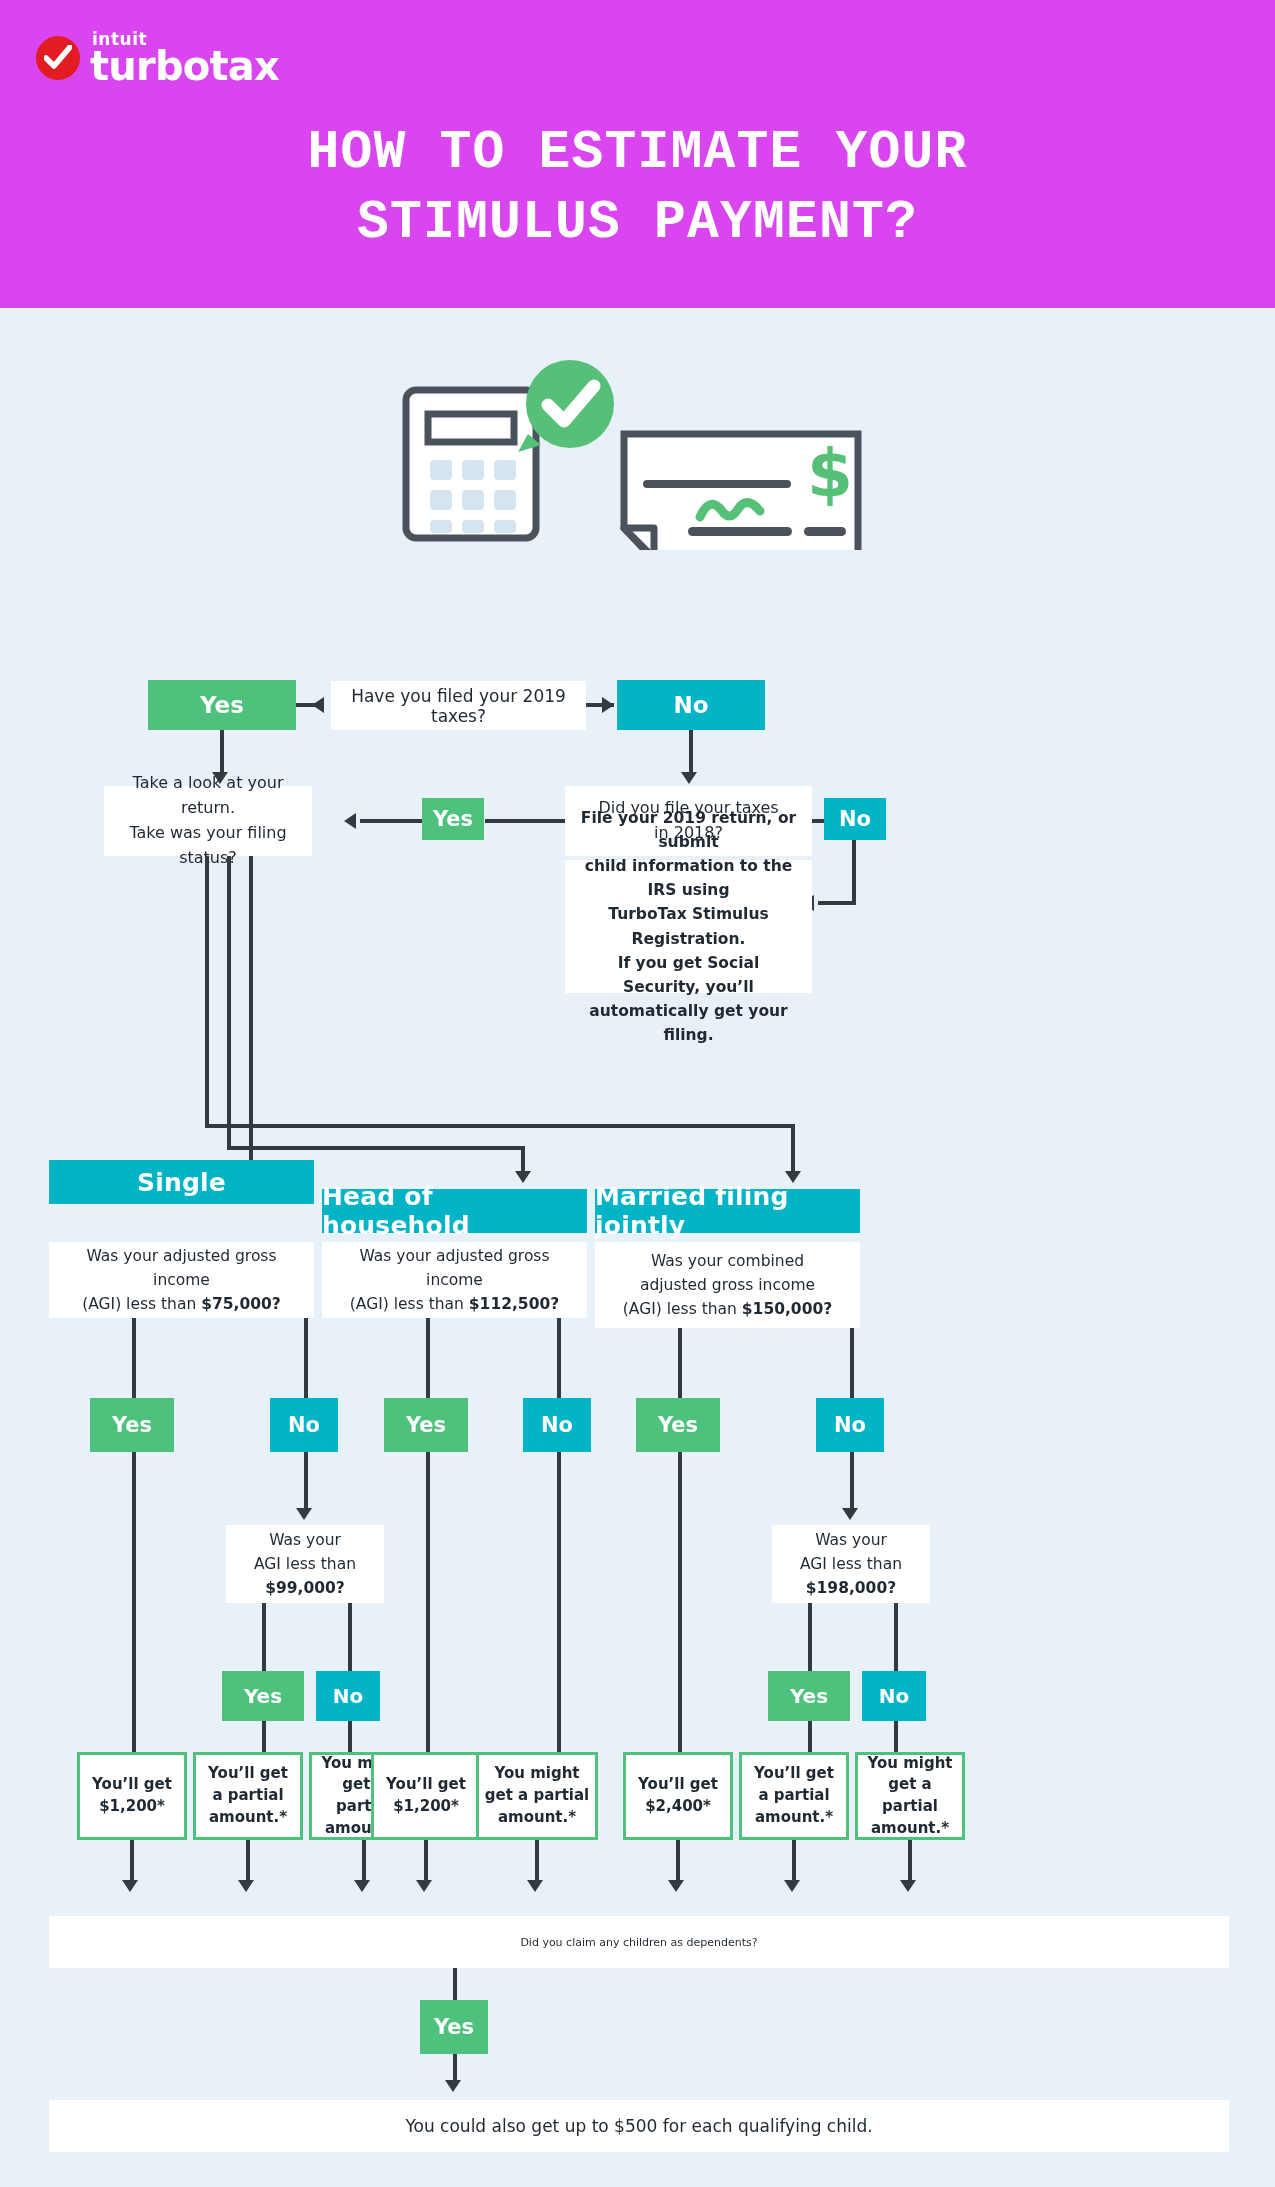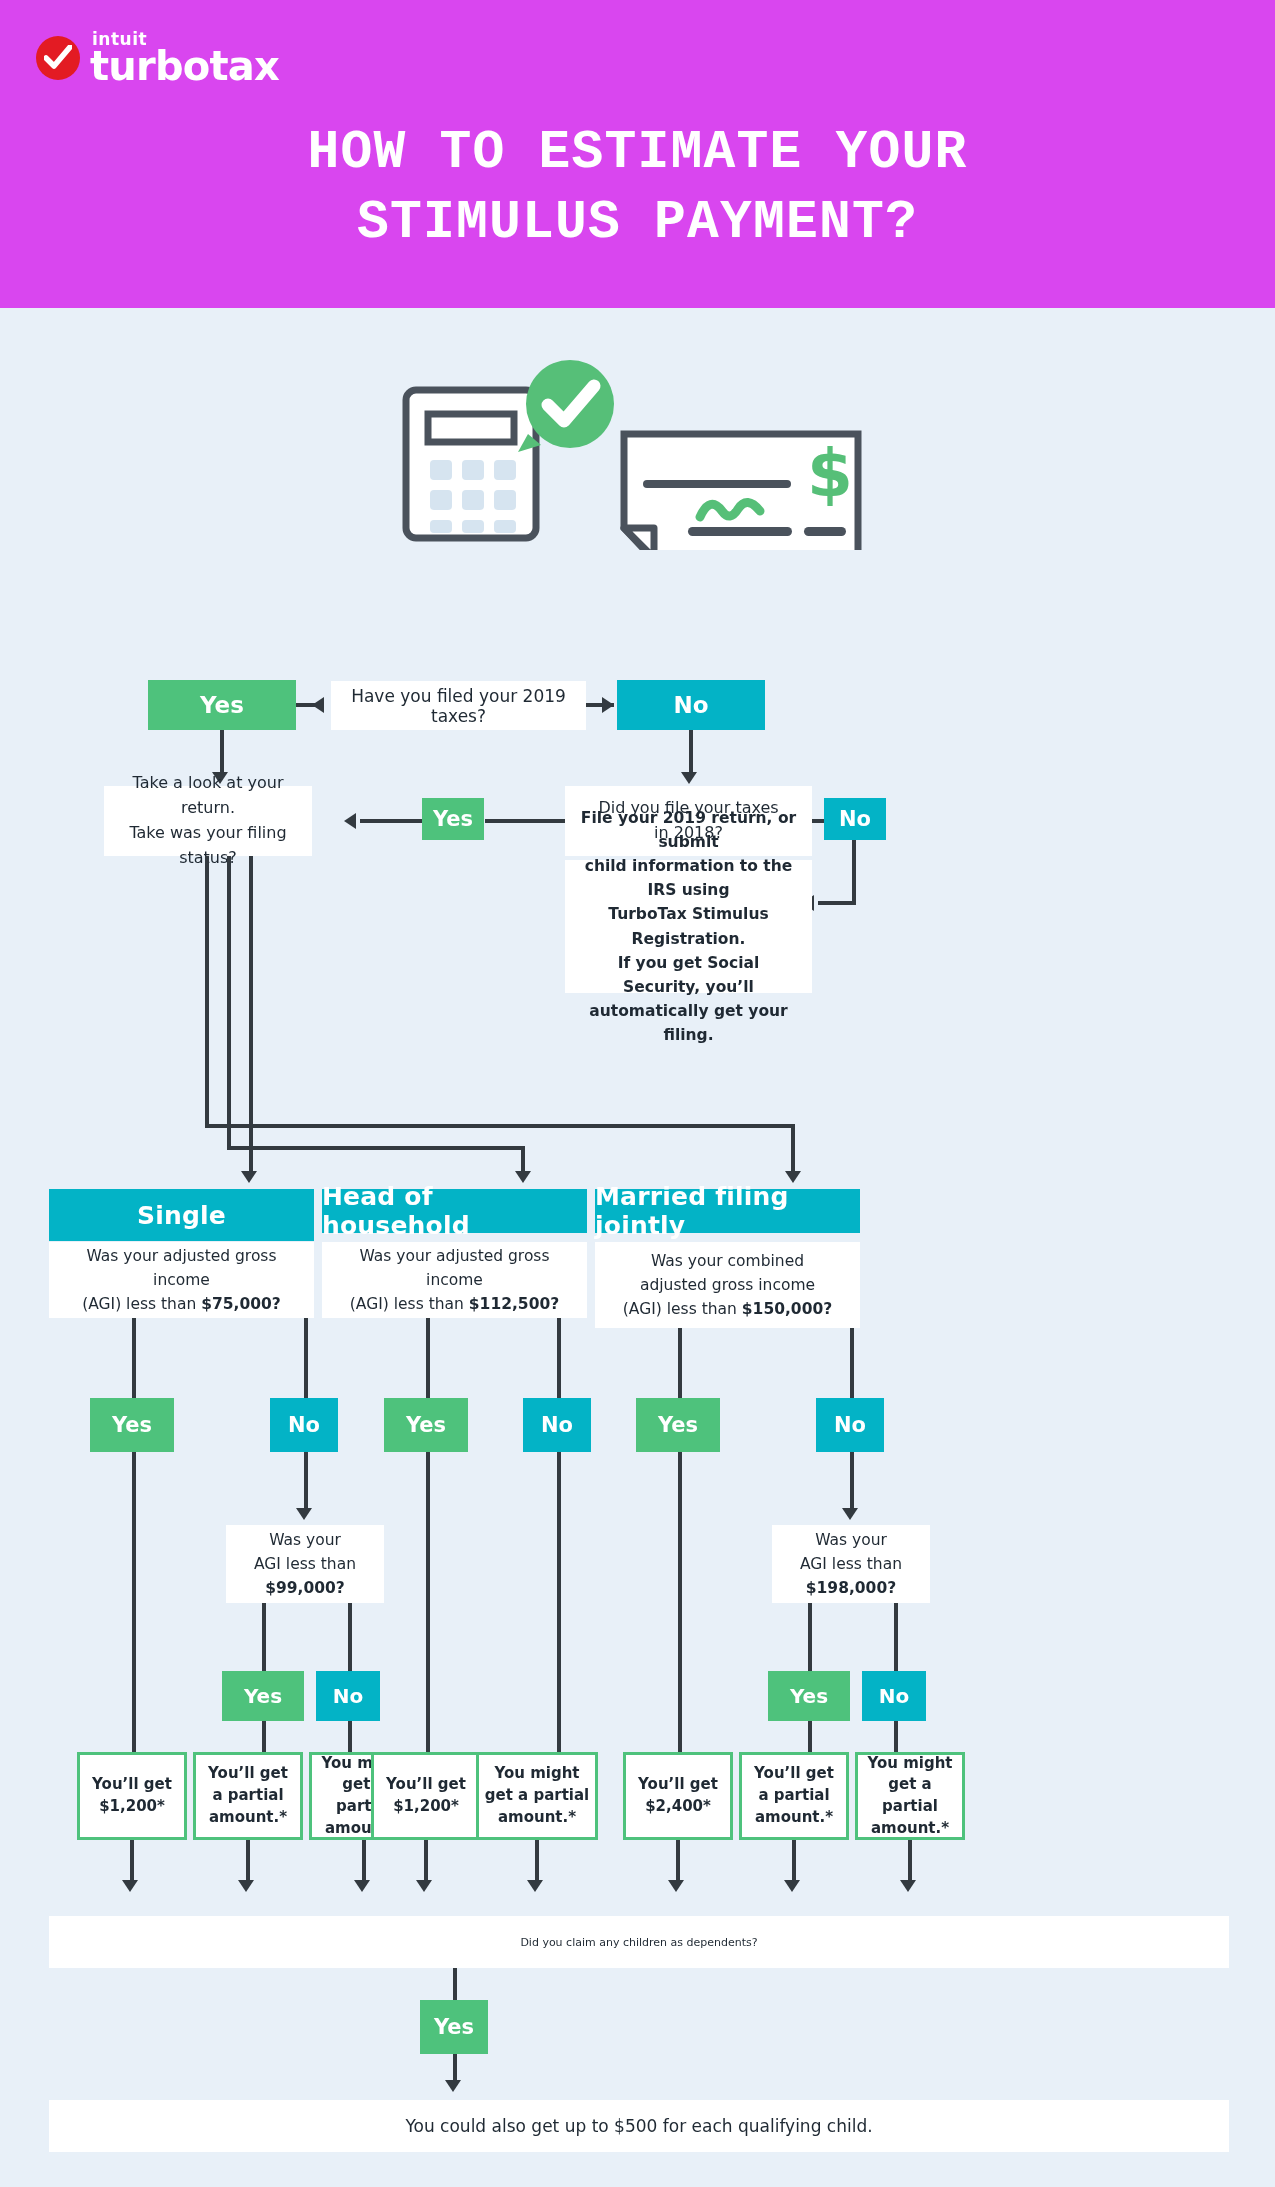--- a/index.html
+++ b/index.html
@@ -267,21 +267,21 @@
   <div class="v" style="left:227px; top:856px; height:290px;"></div>
   <div class="h" style="left:227px; top:1146px; width:298px;"></div>
   <div class="v" style="left:521px; top:1146px; height:27px;"></div>
   <div class="arrow-d" style="left:515px; top:1171px;"></div>
 
   <div class="v" style="left:205px; top:856px; height:268px;"></div>
   <div class="h" style="left:205px; top:1124px; width:590px;"></div>
   <div class="v" style="left:791px; top:1124px; height:49px;"></div>
   <div class="arrow-d" style="left:785px; top:1171px;"></div>
 
-  <div class="hdr-band" style="left:49px; top:1189px; width:265px; height:52px;">Single</div>
+  <div class="hdr-band" style="left:49px; top:1160px; width:265px; height:44px;">Single</div>
   <div class="hdr-band" style="left:322px; top:1189px; width:265px; height:44px;">Head of household</div>
   <div class="hdr-band" style="left:595px; top:1189px; width:265px; height:44px;">Married filing jointly</div>
 
   <div class="box plain" style="left:49px; top:1242px; width:265px; height:76px; font-size:15.5px;">
     <div class="q-txt">
       <div>Was your adjusted gross income</div>
       <div>
         <span>(AGI) less than </span><b>$75,000?</b>
       </div>
     </div>

